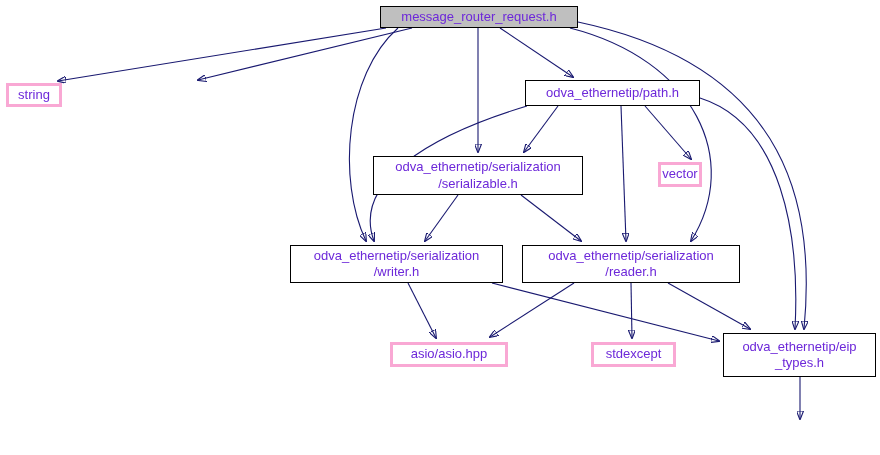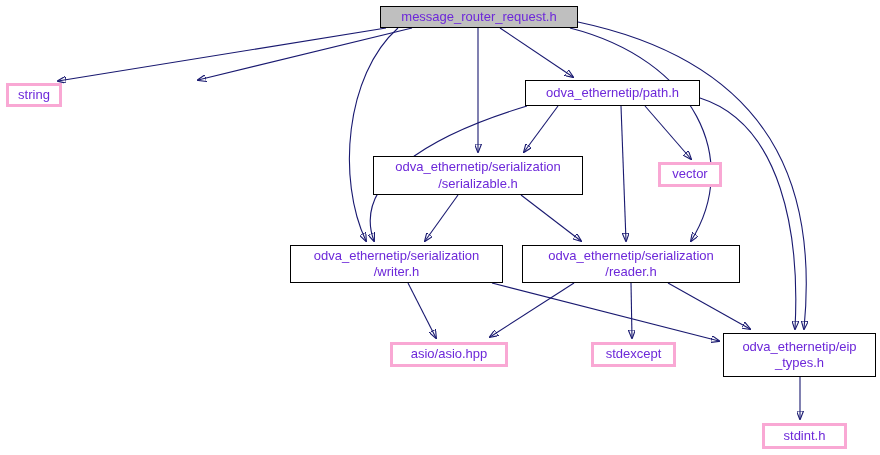--- a/index.html
+++ b/index.html
@@ -81,30 +81,29 @@
   <div class="node current" style="left:380px; top:6px; width:198px; height:22px;">message_router_request.h</div>
 
   <div class="node external" style="left:6px; top:83px; width:56px; height:24px;">string</div>
 
 
   <div class="node internal" style="left:525px; top:80px; width:175px; height:26px;">odva_ethernetip/path.h</div>
 
   <div class="node internal" style="left:373px; top:156px; width:210px; height:39px;">odva_ethernetip/serialization
 /serializable.h</div>
 
-  <div class="node external" style="left:658px; top:162px; width:64px; height:25px;">vector</div>
+  <div class="node external" style="left:658px; top:162px; width:44px; height:25px;">vector</div>
 
   <div class="node internal" style="left:290px; top:245px; width:213px; height:38px;">odva_ethernetip/serialization
 /writer.h</div>
 
   <div class="node internal" style="left:522px; top:245px; width:218px; height:38px;">odva_ethernetip/serialization
 /reader.h</div>
 
   <div class="node external" style="left:390px; top:342px; width:118px; height:25px;">asio/asio.hpp</div>
 
   <div class="node external" style="left:591px; top:342px; width:85px; height:25px;">stdexcept</div>
 
   <div class="node internal" style="left:723px; top:333px; width:153px; height:44px;">odva_ethernetip/eip
 _types.h</div>
 
-  <div class="node external" style="left:762px; top:423px; width:85px; height:26px;">stdint.h</div>
 
 </div>
 
 </body></html>

